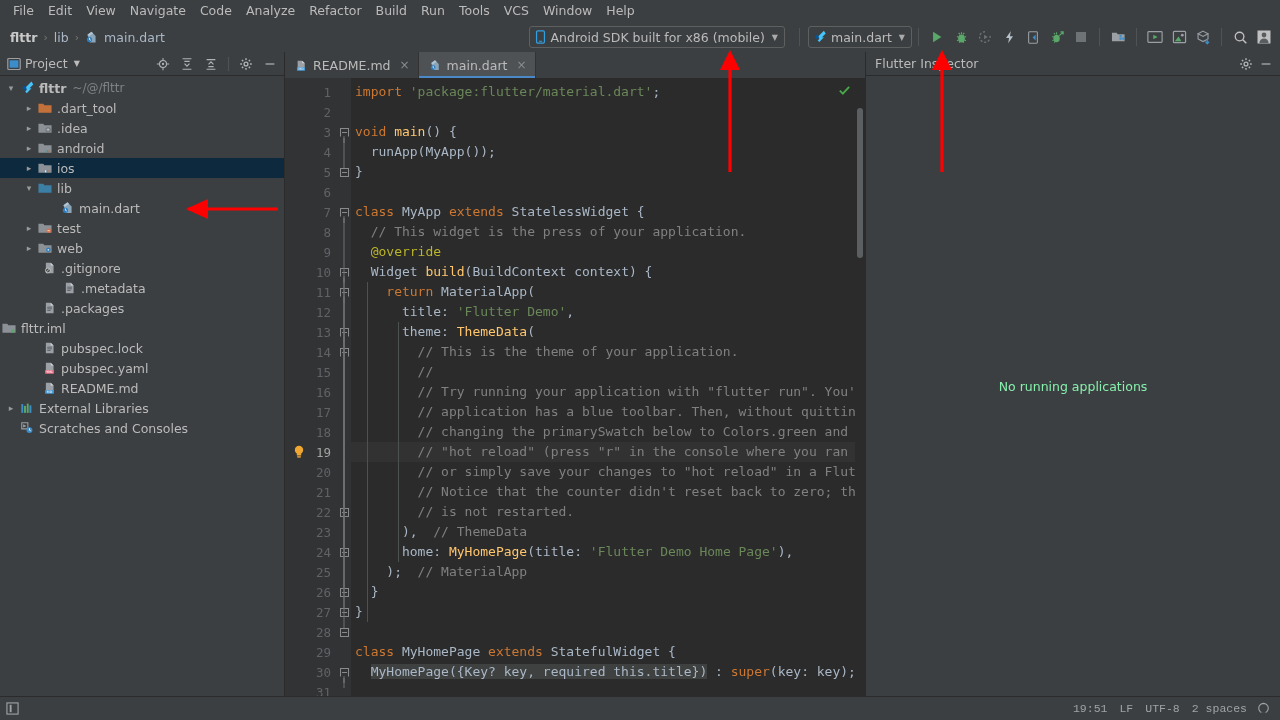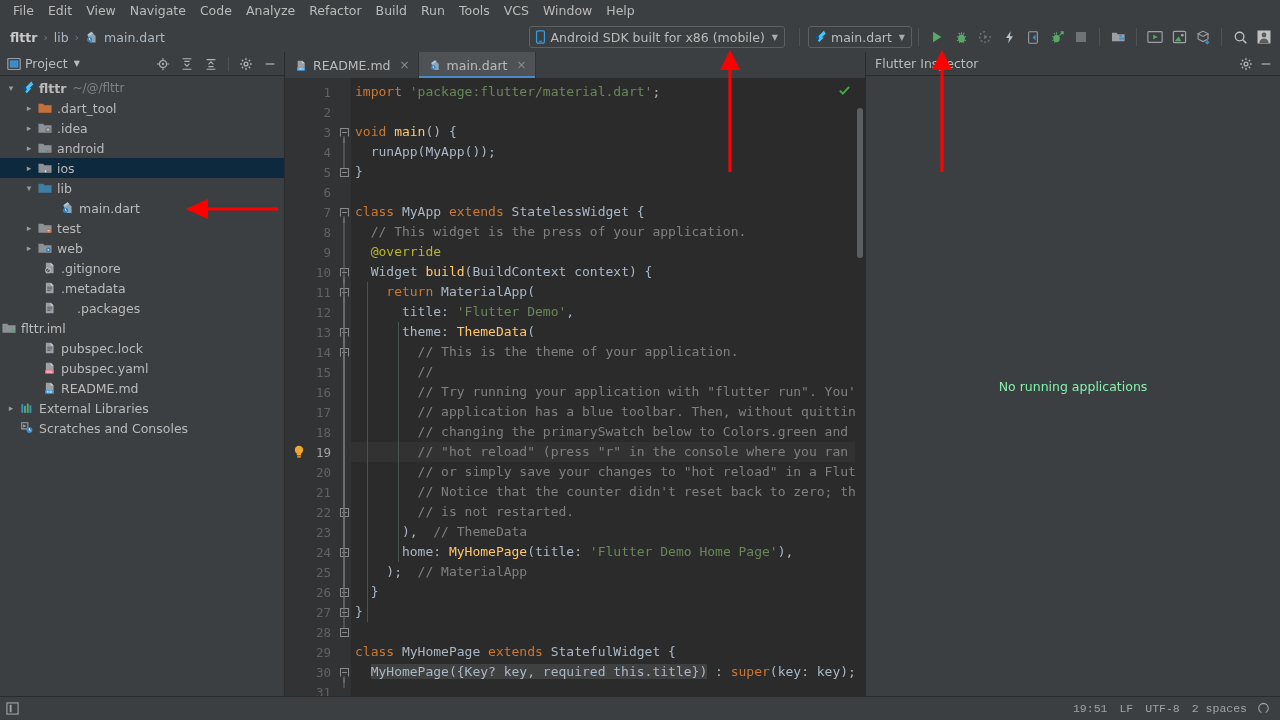--- a/index.html
+++ b/index.html
@@ -501,32 +501,32 @@
             <svg width="13" height="14" viewBox="0 0 16 16">
               <path d="M3.5 1.5 L9.5 1.5 L13 5 L13 14.5 L3.5 14.5 Z" fill="#9aa0a6"></path>
               <path d="M9.5 1.5 L13 5 L9.5 5 Z" fill="#cfd3d6"></path>
               <circle cx="6" cy="11" r="3" fill="#4a4d4f" stroke="#d0d0d0" stroke-width="1"></circle>
               <path d="M4 13 L8 9" stroke="#d0d0d0" stroke-width="1"></path>
             </svg>
           </span>
           <span class="lbl">.gitignore</span>
         </div>
 
-        <div class="row" style="padding-left:40px;">
+        <div class="row" style="padding-left:60px;">
           <span class="ico">
             <svg width="13" height="14" viewBox="0 0 16 16">
               <path d="M3.5 1.5 L9.5 1.5 L13 5 L13 14.5 L3.5 14.5 Z" fill="#9aa0a6"></path>
               <path d="M9.5 1.5 L13 5 L9.5 5 Z" fill="#cfd3d6"></path>
               <path d="M5.3 7 L11 7 M5.3 9 L11 9 M5.3 11 L9.4 11" stroke="#4a4d4f" stroke-width="0.9"></path>
             </svg>
           </span>
           <span class="lbl">.metadata</span>
         </div>
 
-        <div class="row" style="padding-left:40px;gap:16px;">
+        <div class="row" style="padding-left:40px;">
           <span class="ico">
             <svg width="13" height="14" viewBox="0 0 16 16">
               <path d="M3.5 1.5 L9.5 1.5 L13 5 L13 14.5 L3.5 14.5 Z" fill="#9aa0a6"></path>
               <path d="M9.5 1.5 L13 5 L9.5 5 Z" fill="#cfd3d6"></path>
               <path d="M5.3 7 L11 7 M5.3 9 L11 9 M5.3 11 L9.4 11" stroke="#4a4d4f" stroke-width="0.9"></path>
             </svg>
           </span>
           <span class="lbl">.packages</span>
         </div>
 

